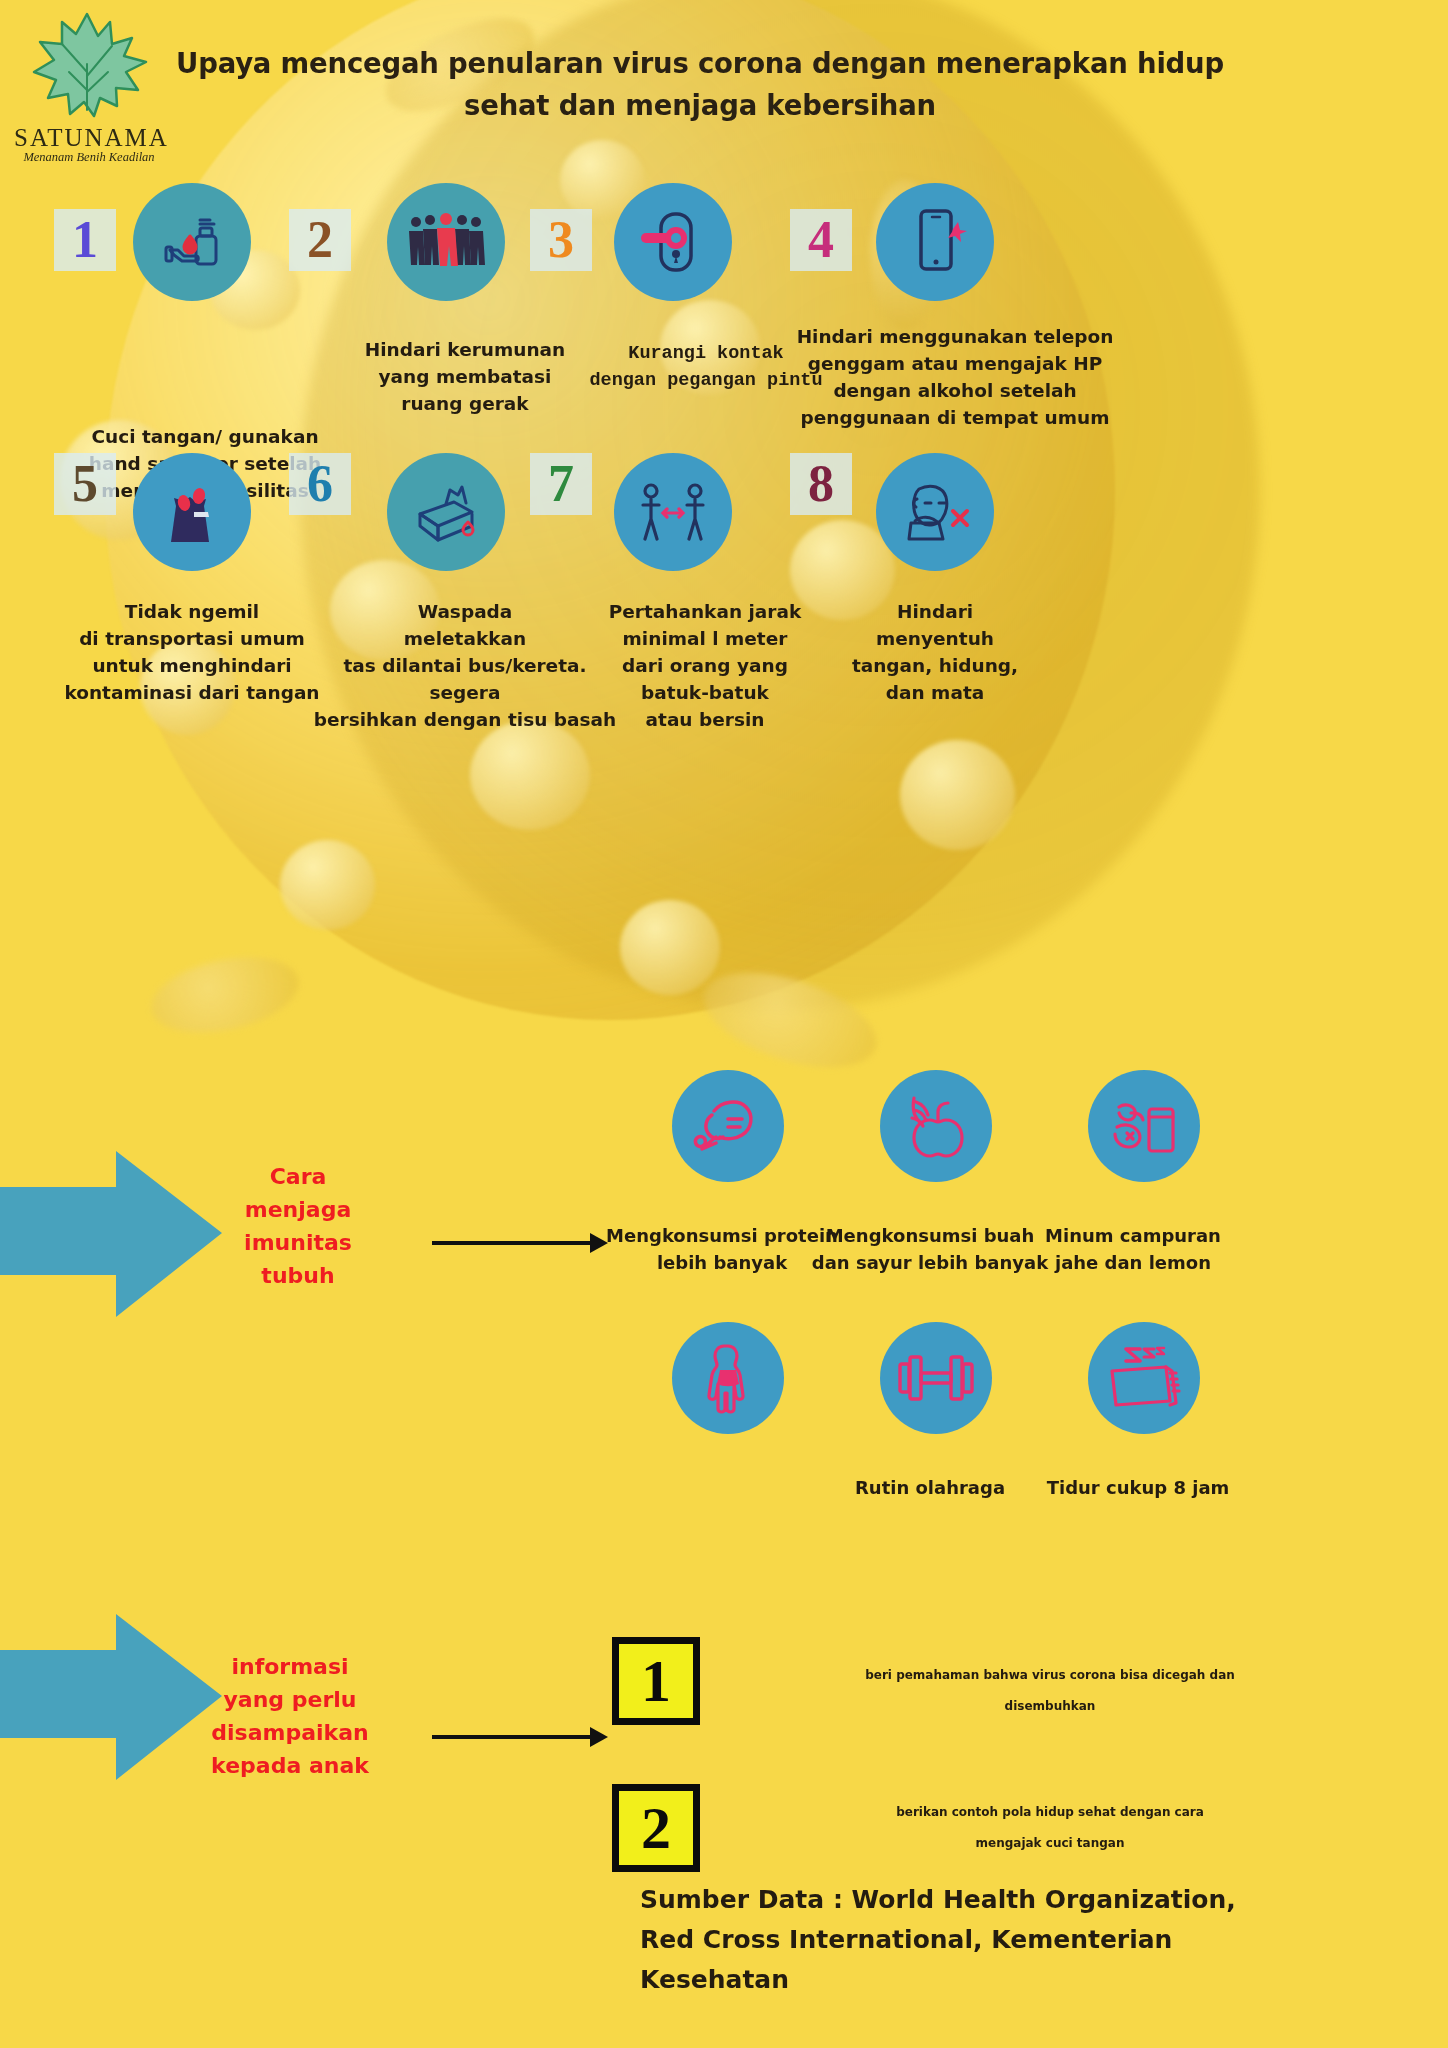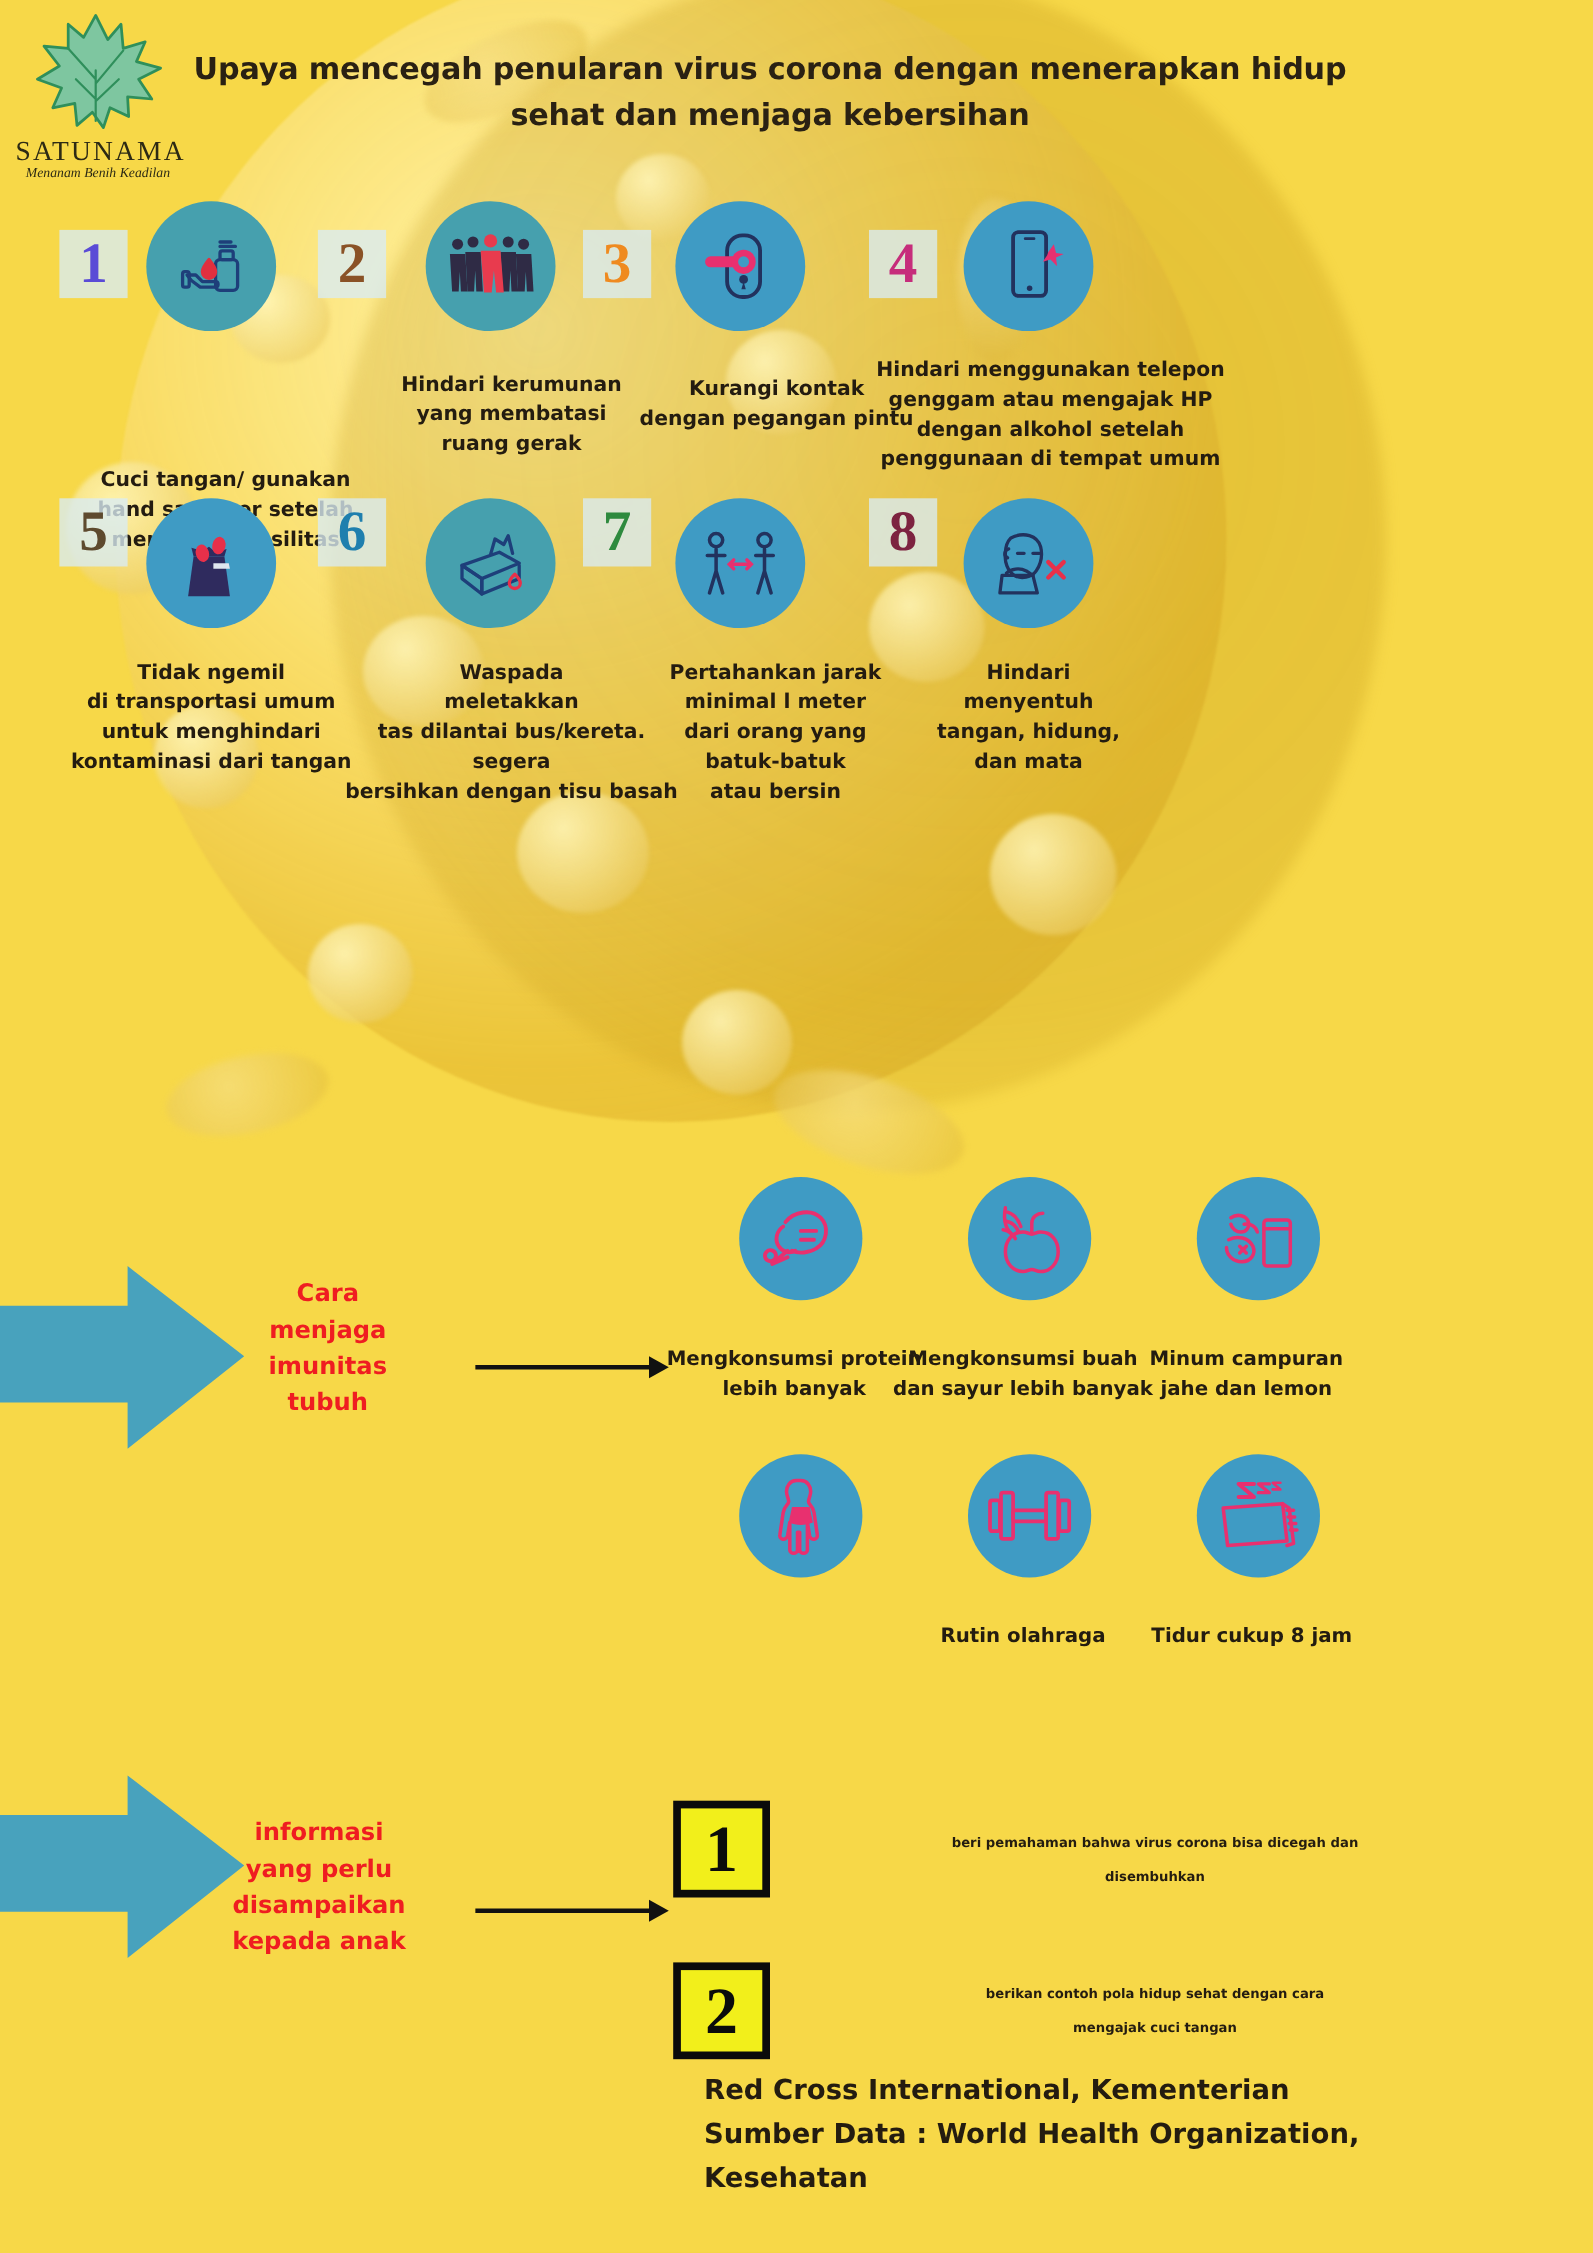--- a/index.html
+++ b/index.html
@@ -272,21 +272,21 @@
   <div class="circ" style="left:614px; top:183px;">
     <svg width="76" height="76" viewBox="0 0 76 76">
       <rect x="26" y="10" width="30" height="56" rx="14" fill="none" stroke="#22325e" stroke-width="3.5"></rect>
       <rect x="6" y="29" width="36" height="10" rx="5" fill="#e8306f"></rect>
       <circle cx="41" cy="34" r="11" fill="#e8306f"></circle>
       <circle cx="41" cy="34" r="5" fill="#3f9bc4"></circle>
       <circle cx="41" cy="50" r="4" fill="#22325e"></circle>
       <path d="M41 52 l2 7 h-4 z" fill="#22325e"></path>
     </svg>
   </div>
-  <div class="cap" style="left:556px; top:340px; width:300px;">
+  <div class="cap" style="left:556px; top:340px; width:300px;font-family:Liberation Mono, monospace;">
     <div>Kurangi kontak</div>
     <div>dengan pegangan pintu</div>
   </div>
 
   <div class="num-badge" style="left:790px; top:209px; color:#c62d7b;">4</div>
   <div class="circ" style="left:876px; top:183px;">
     <svg width="68" height="74" viewBox="0 0 68 74">
       <rect x="20" y="6" width="30" height="58" rx="5" fill="none" stroke="#22325e" stroke-width="3.5"></rect>
       <path d="M31 12 h8" stroke="#22325e" stroke-width="2.5" stroke-linecap="round"></path>
       <circle cx="35" cy="57" r="2.5" fill="#22325e"></circle>
@@ -490,18 +490,18 @@
 
   <div class="ybox" style="left:612px; top:1784px;">
     <div class="ybox-in">2</div>
   </div>
   <div class="ytext" style="left:720px; top:1797px; width:660px;">
     <div>berikan contoh pola hidup sehat dengan cara</div>
     <div>mengajak cuci tangan</div>
   </div>
 
   <div class="source">
+    <div>Sumber Data : World Health Organization,</div>
     <div>Red Cross International, Kementerian</div>
-    <div>Sumber Data : World Health Organization,</div>
     <div>Kesehatan</div>
   </div>
 
 </div>
 
 </body></html>

